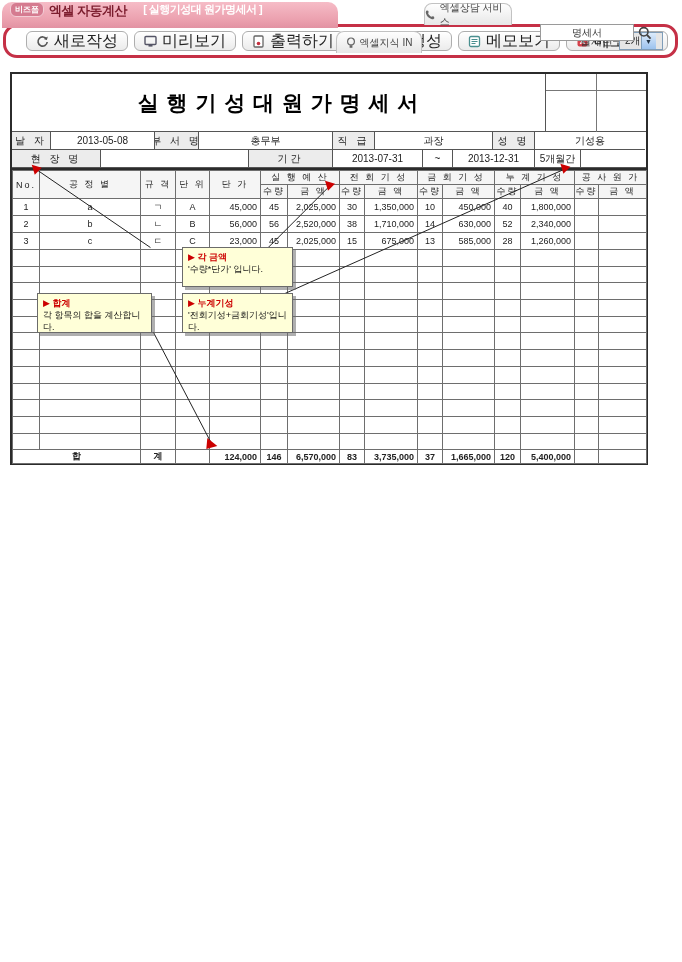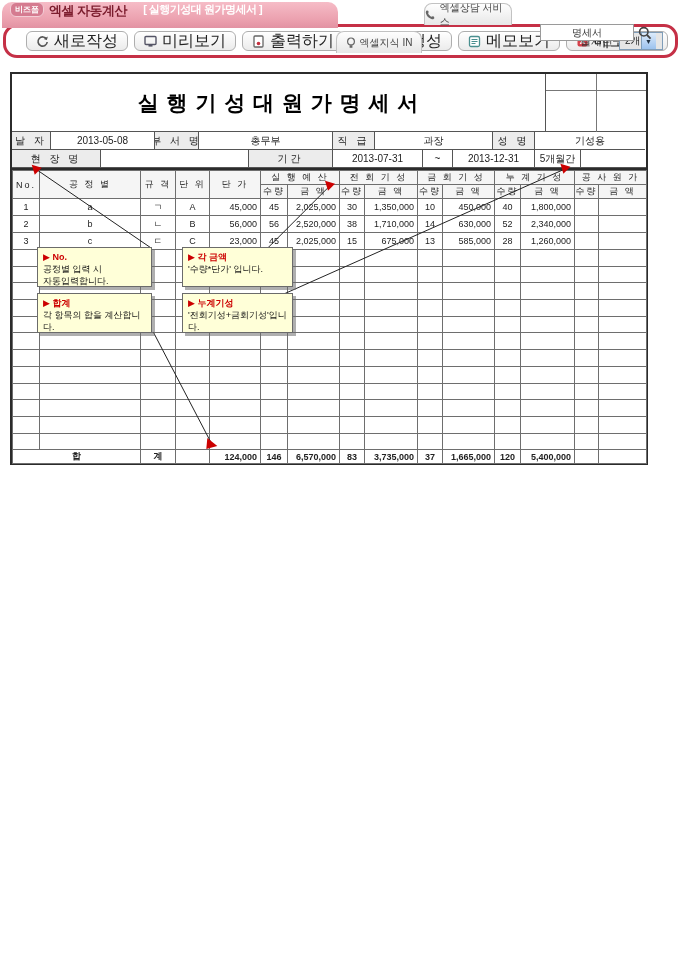--- a/index.html
+++ b/index.html
@@ -563,25 +563,20 @@
     <line x1="24" y1="96" x2="138" y2="174" stroke="#222" stroke-width="1"></line>
     <line x1="318" y1="112" x2="256" y2="174" stroke="#222" stroke-width="1"></line>
     <line x1="554" y1="95" x2="273" y2="220" stroke="#222" stroke-width="1"></line>
     <line x1="141" y1="259" x2="200" y2="372" stroke="#222" stroke-width="1"></line>
     <polygon points="19,91 29,94 22,101" fill="#cc0000"></polygon>
     <polygon points="313,107 323,110 316,117" fill="#cc0000"></polygon>
     <polygon points="549,90 559,93 552,100" fill="#cc0000"></polygon>
     <polygon points="195,365 205,373 194,376" fill="#cc0000"></polygon>
   </svg>
 
-  <div class="note n1">
-    <div class="nt"><span>▶</span> <span>No.</span></div>
-    <div>공정별 입력 시</div>
-    <div>자동입력합니다.</div>
-  </div>
   <div class="note n2">
     <div class="nt"><span>▶</span> <span>각 금액</span></div>
     <div>'수량*단가' 입니다.</div>
   </div>
   <div class="note n4">
     <div class="nt"><span>▶</span> <span>누계기성</span></div>
     <div>'전회기성+금회기성'입니다.</div>
   </div>
   <div class="note n3">
     <div class="nt"><span>▶</span> <span>합계</span></div>

